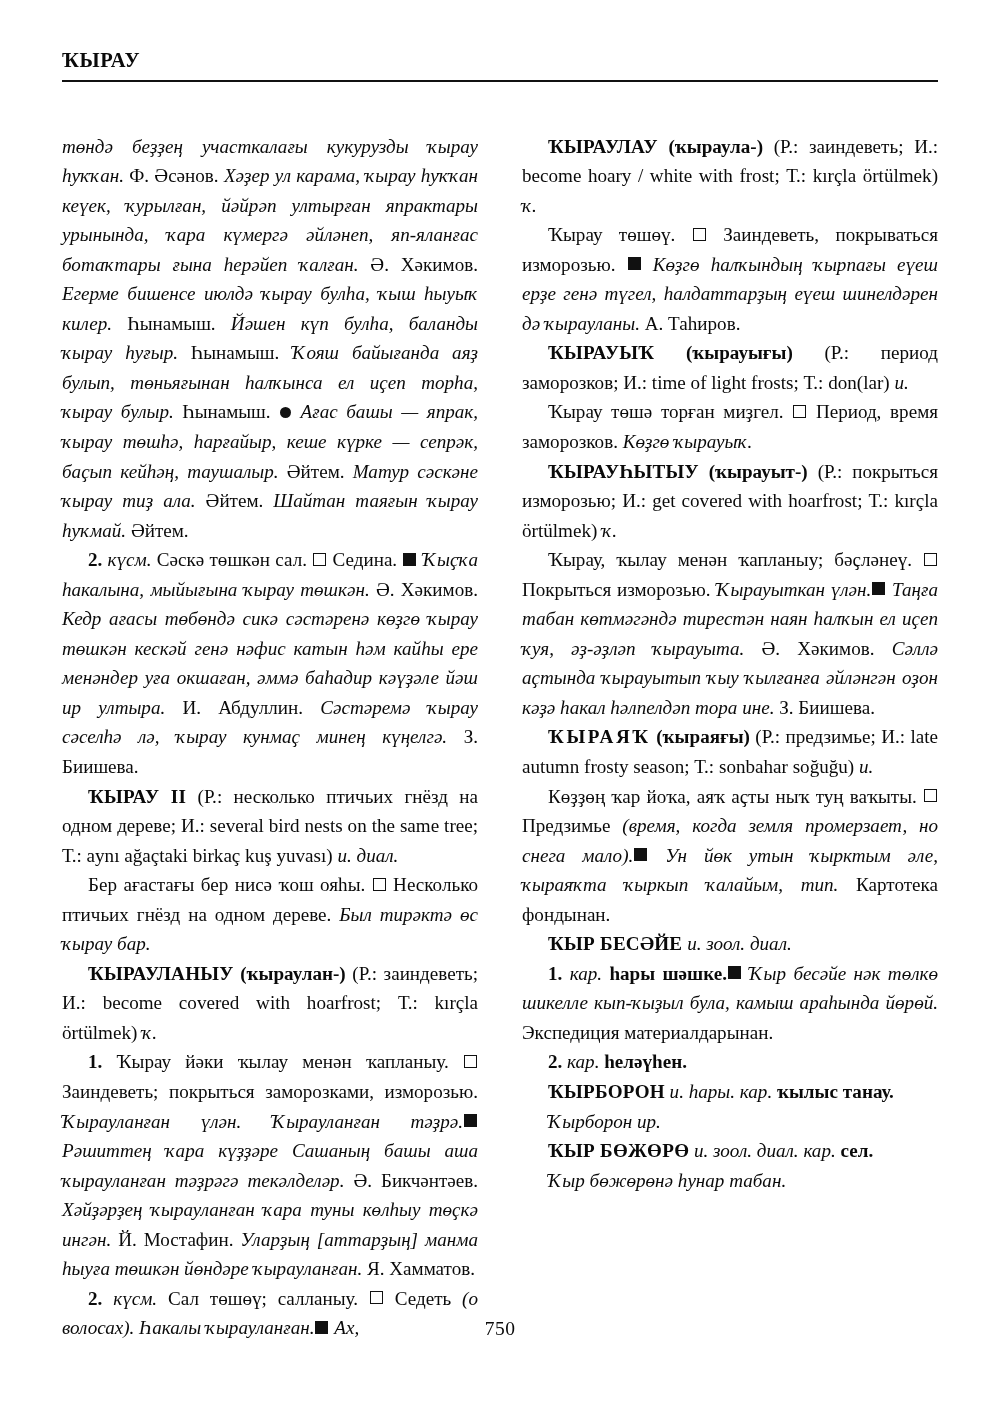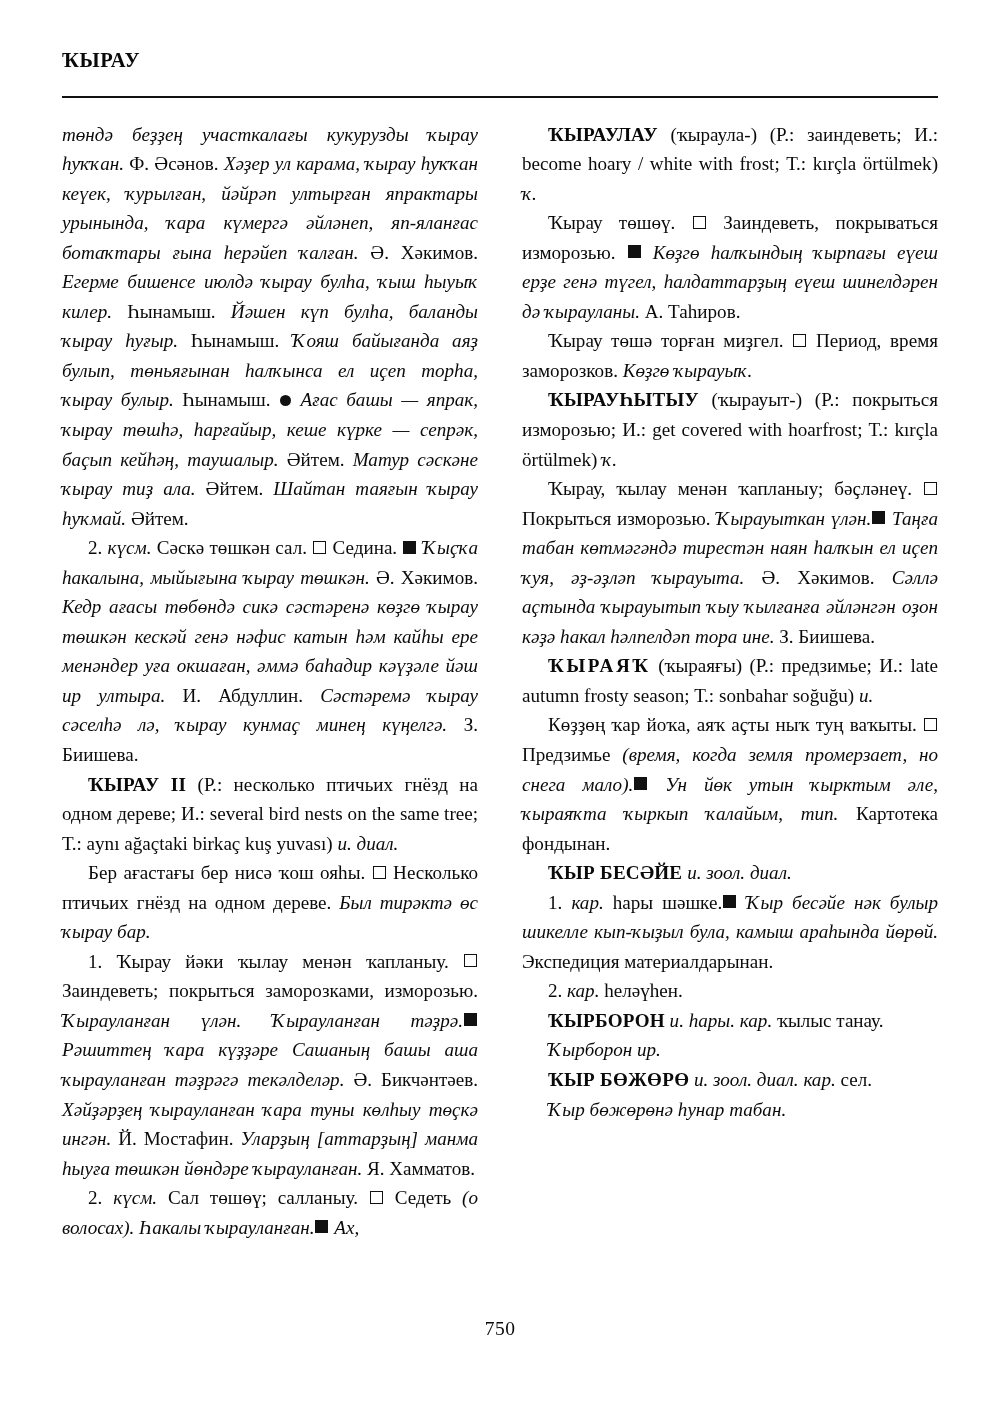--- a/index.html
+++ b/index.html
@@ -25,21 +25,21 @@
     padding: 50px 62px 0 62px;
   }
 
   
   .runhead {
     font-family: "Liberation Serif", "DejaVu Serif", serif;
     font-weight: bold;
     font-size: 20.5px;
     letter-spacing: 0.6px;
     line-height: 1;
-    padding-bottom: 25px;
+    padding-bottom: 9px;
   }
   .runhead-rule {
     border: 0;
     border-top: 2.6px solid #111;
     margin: 0 0 0 0;
     width: 876px;
   }
 
   
   .columns {
@@ -49,40 +49,41 @@
     justify-content: space-between;
     width: 876px;
   }
   .col {
     width: 416px;
     font-size: 19.1px;
     line-height: 29.55px;
     text-align: justify;
     text-justify: inter-word;
     hyphens: manual;
+    margin-top: 28px;
   }
   .col p {
     margin: 0;
   }
 
   
   .para {
     margin: 0;
   }
   .indent {
     text-indent: 26px;
   }
 
   
   .hw {                       
     font-weight: bold;
     letter-spacing: 0.25px;
   }
   .hwsp { letter-spacing: 2.6px; }
-  .b { font-weight: normal; }
+  .b { font-weight: bold; }
   .i { font-style: italic; }
   .rom { font-style: normal; }
 
   
   .sq-open, .sq-fill {
     display: inline-block;
     width: 11px;
     height: 11px;
     vertical-align: 0.5px;
     margin: 0 1px;
@@ -118,33 +119,35 @@
   <div class="runhead">ҠЫРАУ</div>
   <hr class="runhead-rule">
 
   <div class="columns">
 
     <div class="col" id="col-left">
         <p class="para" id="kyrau-i-continued"><span class="i">төндә беҙҙең участкалағы кукурузды ҡырау һуҡҡан.</span><span class="rom"> Ф. Әсәнов. </span><span class="i">Хәҙер ул карама, ҡырау һуҡҡан кеүек, ҡурылған, йәйрәп ултырған япрактары урынында, ҡара күмергә әйләнеп, яп-яланғас ботаҡтары ғына һерәйеп ҡалған.</span><span class="rom"> Ә. Хәкимов. </span><span class="i">Егерме бишенсе июлдә ҡырау булһа, ҡыш һыуыҡ килер.</span><span class="rom"> Һынамыш. </span><span class="i">Йәшен күп булһа, баланды ҡырау һуғыр.</span><span class="rom"> Һынамыш. </span><span class="i">Ҡояш байығанда аяҙ булып, төньяғынан һалҡынса ел иҫеп торһа, ҡырау булыр.</span><span class="rom"> Һынамыш. </span><span class="dot-fill"></span><span class="i"> Ағас башы — япрак, ҡырау төшһә, һарғайыр, кеше күрке — сепрәк, баҫып кейһәң, таушалыр.</span><span class="rom"> Әйтем. </span><span class="i">Матур сәскәне ҡырау тиҙ ала.</span><span class="rom"> Әйтем. </span><span class="i">Шайтан таяғын ҡырау һуҡмай.</span><span class="rom"> Әйтем.</span></p>
         <p class="para indent" id="kyrau-i-sense-2"><span class="b">2.</span><span class="i"> күсм.</span><span class="rom"> Сәскә төшкән сал. </span><span class="sq-open"></span><span class="rom"> Седина. </span><span class="sq-fill"></span><span class="i"> Ҡыҫҡа һакалына, мыйығына ҡырау төшкән.</span><span class="rom"> Ә. Хәкимов. </span><span class="i">Кедр ағасы төбөндә сикә сәстәренә көҙгө ҡырау төшкән кескәй генә нәфис катын һәм кайһы ере менәндер уға окшаған, әммә баһадир кәүҙәле йәш ир ултыра.</span><span class="rom"> И. Абдуллин. </span><span class="i">Сәстәремә ҡырау сәселһә лә, ҡырау кунмаҫ минең күңелгә.</span><span class="rom"> З. Биишева.</span></p>
         <p class="para indent" id="kyrau-ii"><span class="hw">ҠЫРАУ II</span><span class="rom"> (Р.: несколько птичьих гнёзд на одном дереве; И.: several bird nests on the same tree; Т.: aynı ağaçtaki birkaç kuş yuvası) </span><span class="i">и. диал.</span></p>
         <p class="para indent"><span class="rom">Бер ағастағы бер нисә ҡош ояһы. </span><span class="sq-open"></span><span class="rom"> Несколько птичьих гнёзд на одном дереве. </span><span class="i">Был тирәктә өс ҡырау бар.</span></p>
+        <p class="para indent" id="kyraulanyu"><span class="hw">ҠЫРАУЛАНЫУ</span><span class="b"> (ҡыраулан-)</span><span class="rom"> (Р.: заиндеветь; И.: become covered with hoarfrost; Т.: kırçla örtülmek) </span><span class="i">ҡ.</span></p>
         <p class="para indent"><span class="b">1.</span><span class="rom"> Ҡырау йәки ҡылау менән ҡапланыу. </span><span class="sq-open"></span><span class="rom"> Заиндеветь; покрыться заморозками, изморозью. </span><span class="i">Ҡырауланған үлән. Ҡырауланған тәҙрә.</span><span class="sq-fill"></span><span class="i"> Рәшиттең ҡара күҙҙәре Сашаның башы аша ҡырауланған тәҙрәгә текәлделәр.</span><span class="rom"> Ә. Бикчәнтәев. </span><span class="i">Хәйҙәрҙең ҡырауланған ҡара туны көлһыу төҫкә ингән.</span><span class="rom"> Й. Мостафин. </span><span class="i">Уларҙың [аттарҙың] манма һыуға төшкән йөндәре ҡырауланған.</span><span class="rom"> Я. Хамматов.</span></p>
         <p class="para indent"><span class="b">2.</span><span class="i"> күсм.</span><span class="rom"> Сал төшөү; салланыу. </span><span class="sq-open"></span><span class="rom"> Седеть </span><span class="i">(о волосах). Һакалы ҡырауланған.</span><span class="sq-fill"></span><span class="i"> Ах,</span></p>
       </div>
     <div class="col" id="col-right">
         <p class="para indent" id="kyraulau"><span class="hw">ҠЫРАУЛАУ</span><span class="b"> (ҡыраула-)</span><span class="rom"> (Р.: заиндеветь; И.: become hoary / white with frost; Т.: kırçla örtülmek) </span><span class="i">ҡ.</span></p>
         <p class="para indent"><span class="rom">Ҡырау төшөү. </span><span class="sq-open"></span><span class="rom"> Заиндеветь, покрываться изморозью. </span><span class="sq-fill"></span><span class="i"> Көҙгө һалҡындың ҡырпағы еүеш ерҙе генә түгел, һалдаттарҙың еүеш шинелдәрен дә ҡырауланы.</span><span class="rom"> А. Таһиров.</span></p>
+        <p class="para indent" id="kyrauyk"><span class="hw">ҠЫРАУЫҠ</span><span class="b"> (ҡырауығы)</span><span class="rom"> (Р.: период заморозков; И.: time of light frosts; Т.: don(lar) </span><span class="i">и.</span></p>
         <p class="para indent"><span class="rom">Ҡырау төшә торған миҙгел. </span><span class="sq-open"></span><span class="rom"> Период, время заморозков. </span><span class="i">Көҙгө ҡырауыҡ.</span></p>
         <p class="para indent" id="kyrauytyu"><span class="hw">ҠЫРАУҺЫТЫУ</span><span class="b"> (ҡырауыт-)</span><span class="rom"> (Р.: покрыться изморозью; И.: get covered with hoarfrost; Т.: kırçla örtülmek) </span><span class="i">ҡ.</span></p>
         <p class="para indent"><span class="rom">Ҡырау, ҡылау менән ҡапланыу; бәҫләнеү. </span><span class="sq-open"></span><span class="rom"> Покрыться изморозью. </span><span class="i">Ҡырауыт­кан үлән.</span><span class="sq-fill"></span><span class="i"> Таңға табан көтмәгәндә тирестән наян һалҡын ел иҫеп ҡуя, әҙ-әҙләп ҡырауыта.</span><span class="rom"> Ә. Хәкимов. </span><span class="i">Сәллә аҫтында ҡырауытып ҡыу ҡылғанға әйләнгән оҙон кәҙә һакал һәлпелдәп тора ине.</span><span class="rom"> З. Биишева.</span></p>
         <p class="para indent" id="kyrayak"><span class="hw hwsp">ҠЫРАЯҠ</span><span class="b"> (ҡыраяғы)</span><span class="rom"> (Р.: предзимье; И.: late autumn frosty season; Т.: sonbahar soğuğu) </span><span class="i">и.</span></p>
         <p class="para indent"><span class="rom">Көҙҙөң ҡар йоҡа, аяҡ аҫты ныҡ туң ваҡыты. </span><span class="sq-open"></span><span class="rom"> Предзимье </span><span class="i">(время, когда земля промерзает, но снега мало).</span><span class="sq-fill"></span><span class="i"> Ун йөк утын ҡырктым әле, ҡыраяҡта ҡыркып ҡалайым, тип.</span><span class="rom"> Картотека фондынан.</span></p>
         <p class="para indent" id="kyr-besaye"><span class="hw">ҠЫР БЕСӘЙЕ</span><span class="i"> и. зоол. диал.</span></p>
-        <p class="para indent"><span class="b">1.</span><span class="i"> кар.</span><span class="b"> һары шәшке.</span><span class="sq-fill"></span><span class="i"> Ҡыр бесәйе нәк булыр шикелле кып-ҡыҙыл була, камыш араһында йөрөй.</span><span class="rom"> Экспедиция материалдарынан.</span></p>
+        <p class="para indent"><span class="b">1.</span><span class="i"> кар.</span><span class="b"> һары шәшке.</span><span class="sq-fill"></span><span class="i"> Ҡыр бесәйе нәк төлкө шикелле кып-ҡыҙыл була, камыш араһында йөрөй.</span><span class="rom"> Экспедиция материалдарынан.</span></p>
         <p class="para indent"><span class="b">2.</span><span class="i"> кар.</span><span class="b"> һеләүһен.</span></p>
         <p class="para indent" id="kyrboron"><span class="hw">ҠЫРБОРОН</span><span class="i"> и. һары. кар.</span><span class="b"> ҡылыс танау.</span></p>
         <p class="para indent"><span class="i">Ҡырборон ир.</span></p>
         <p class="para indent" id="kyr-bojoro"><span class="hw">ҠЫР БӨЖӨРӨ</span><span class="i"> и. зоол. диал. кар.</span><span class="b"> сел.</span></p>
         <p class="para indent"><span class="i">Ҡыр бөжөрөнә һунар табан.</span></p>
       </div>
 
   </div>
 
   <div class="folio">750</div>

